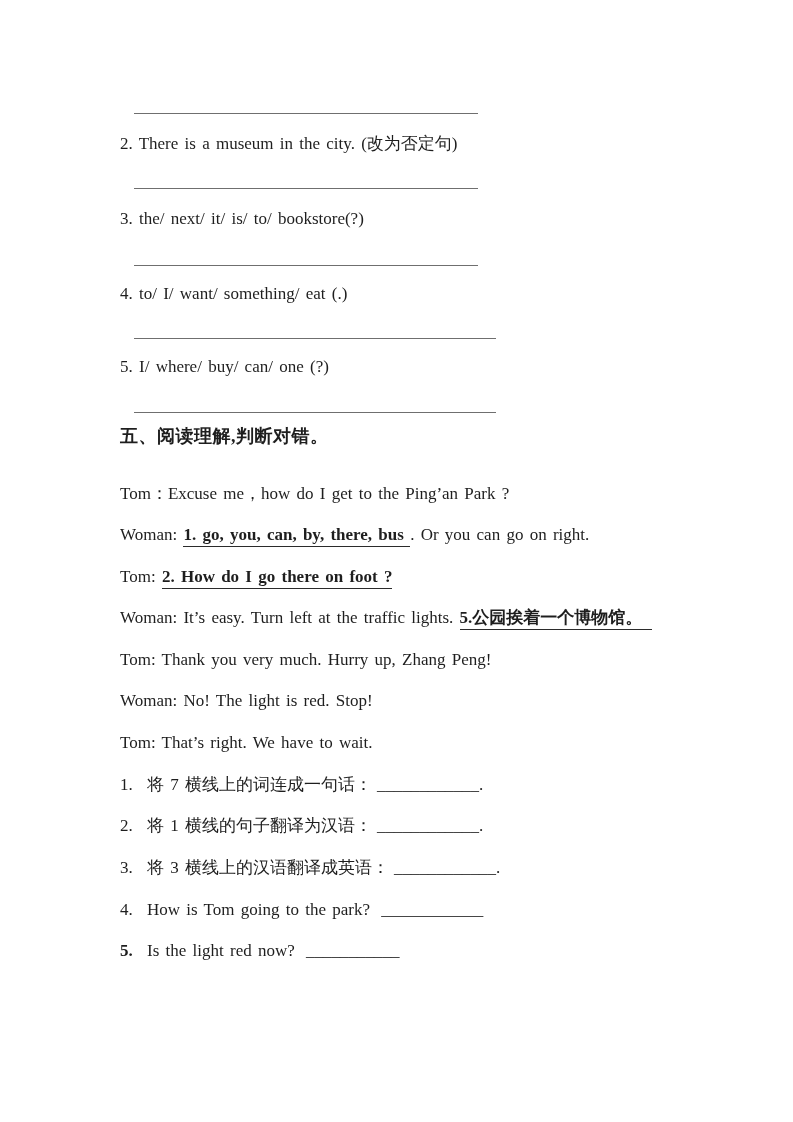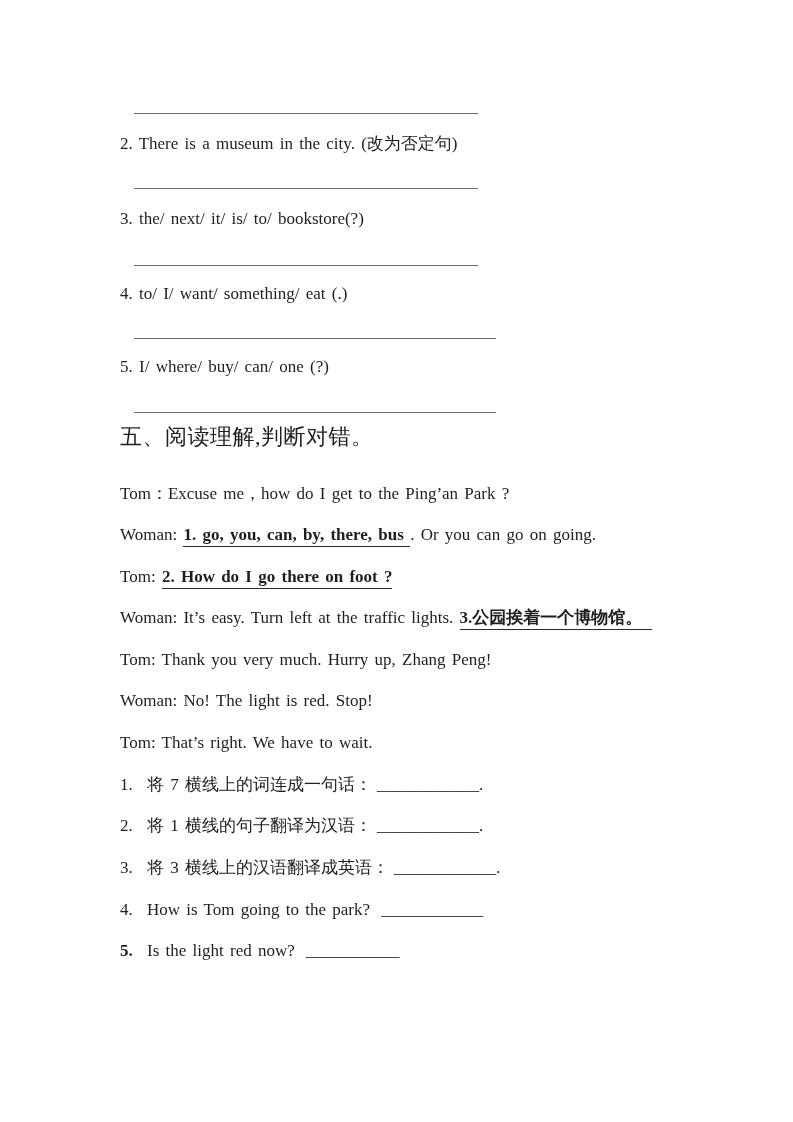--- a/index.html
+++ b/index.html
@@ -24,22 +24,22 @@
     white-space: nowrap;
     line-height: 21px;
   }
   .ansline {
     position: absolute;
     left: 134px;
     height: 0;
     border-bottom: 1px solid #6f6f6f;
   }
   .heading {
-    font-weight: 400;
-    font-size: 22px;
+    font-weight: 700;
+    font-size: 18px;
     letter-spacing: 0.5px;
   }
   .u {
     border-bottom: 1px solid #2b2b2b;
     padding-bottom: 2px;
     font-weight: bold;
   }
   .u.pad {
     padding-right: 10px;
   }
@@ -72,25 +72,25 @@
   <div class="tline" style="top:283px"><span>4. to/ I/ want/ something/ eat (.)</span></div>
   <div class="ansline" style="top:338px;width:362px"></div>
 
   <div class="tline" style="top:356px"><span>5. I/ where/ buy/ can/ one (?)</span></div>
   <div class="ansline" style="top:412px;width:362px"></div>
 
   <div class="tline heading" style="top:426px"><span>五、阅读理解,判断对错。</span></div>
 
   <div class="tline" style="top:483px"><span>Tom：</span><span>Excuse me，how do I get to the Ping’an Park ?</span></div>
 
-  <div class="tline" style="top:524px"><span>Woman: </span><span class="u">1. go, you, can, by, there, bus </span><span>. Or you can go on going.</span></div>
+  <div class="tline" style="top:524px"><span>Woman: </span><span class="u">1. go, you, can, by, there, bus </span><span>. Or you can go on right.</span></div>
 
   <div class="tline" style="top:566px"><span>Tom: </span><span class="u">2. How do I go there on foot ?</span></div>
 
-  <div class="tline" style="top:607px"><span>Woman: </span><span>It’s easy. Turn left at the traffic lights. </span><span class="u pad">3.公园挨着一个博物馆。</span></div>
+  <div class="tline" style="top:607px"><span>Woman: </span><span>It’s easy. Turn left at the traffic lights. </span><span class="u pad">5.公园挨着一个博物馆。</span></div>
 
   <div class="tline" style="top:649px"><span>Tom: </span><span>Thank you very much. Hurry up, Zhang Peng!</span></div>
 
   <div class="tline" style="top:690px"><span>Woman: </span><span>No! The light is red. Stop!</span></div>
 
   <div class="tline" style="top:732px"><span>Tom: </span><span>That’s right. We have to wait.</span></div>
 
   <div class="tline" style="top:774px"><span class="qnum">1.</span><span>将 7 横线上的词连成一句话：</span><span class="blank">____________</span><span>.</span></div>
 
   <div class="tline" style="top:815px"><span class="qnum">2.</span><span>将 1 横线的句子翻译为汉语：</span><span class="blank">____________</span><span>.</span></div>

